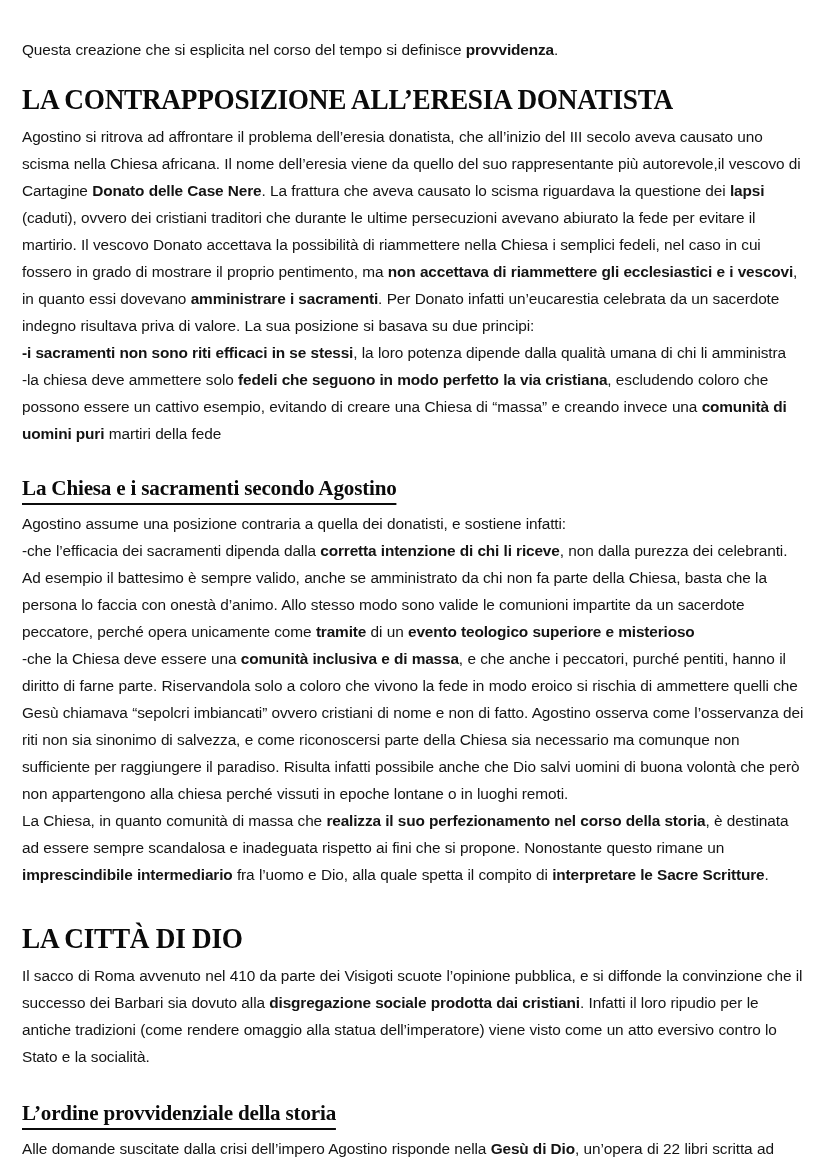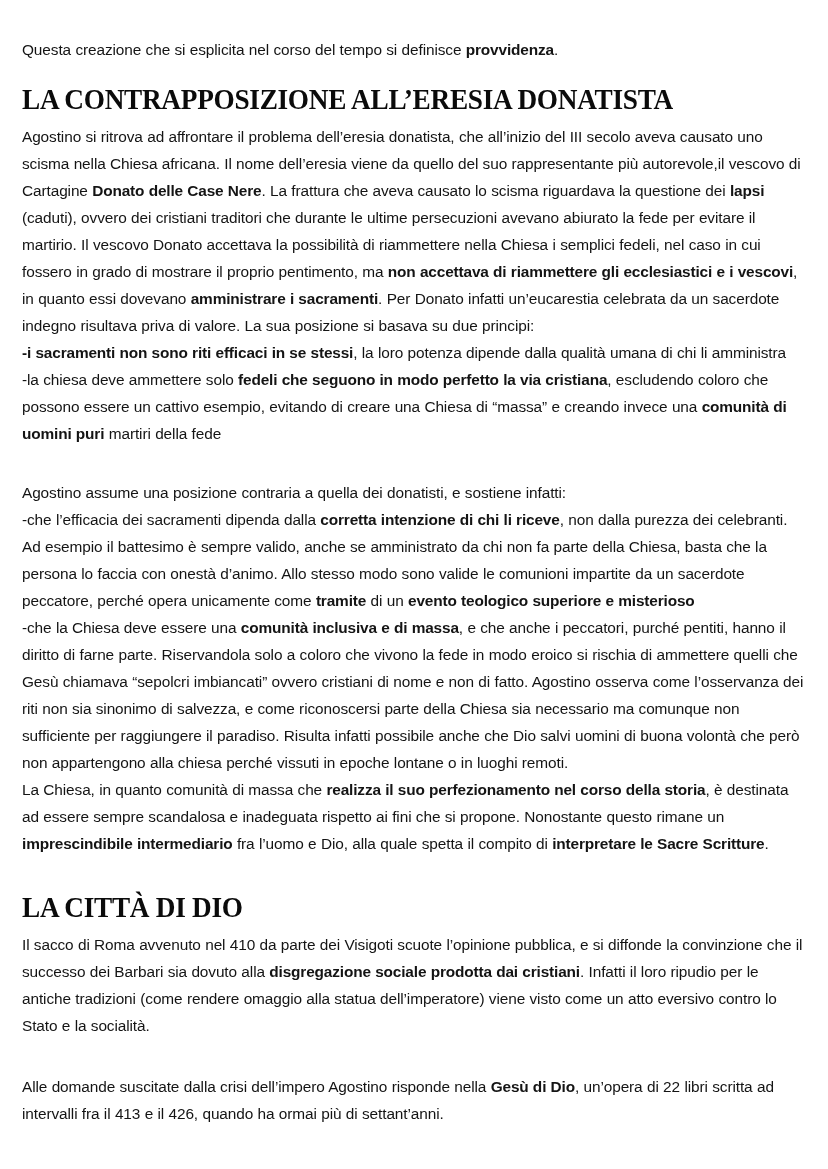--- a/index.html
+++ b/index.html
@@ -87,34 +87,40 @@
     <div class="gap-intro"></div>
 
     <h1 class="section-title">LA CONTRAPPOSIZIONE ALL’ERESIA DONATISTA</h1>
 
     <div class="gap-after-h1"></div>
 
     <p class="para"><span>Agostino si ritrova ad affrontare il problema dell’eresia donatista, che all’inizio del III secolo aveva causato uno scisma nella Chiesa africana. Il nome dell’eresia viene da quello del suo rappresentante più autorevole,il vescovo di Cartagine </span><b>Donato delle Case Nere</b><span>. La frattura che aveva causato lo scisma riguardava la questione dei </span><b>lapsi</b><span> (caduti), ovvero dei cristiani traditori che durante le ultime persecuzioni avevano abiurato la fede per evitare il martirio. Il vescovo Donato accettava la possibilità di riammettere nella Chiesa i semplici fedeli, nel caso in cui fossero in grado di mostrare il proprio pentimento, ma </span><b>non accettava di riammettere gli ecclesiastici e i vescovi</b><span>, in quanto essi dovevano </span><b>amministrare i sacramenti</b><span>. Per Donato infatti un’eucarestia celebrata da un sacerdote indegno risultava priva di valore. La sua posizione si basava su due principi:</span><br><b>-i sacramenti non sono riti efficaci in se stessi</b><span>, la loro potenza dipende dalla qualità umana di chi li amministra</span><br><span>-la chiesa deve ammettere solo </span><b>fedeli che seguono in modo perfetto la via cristiana</b><span>, escludendo coloro che possono essere un cattivo esempio, evitando di creare una Chiesa di “massa” e creando invece una </span><b>comunità di uomini puri</b><span> martiri della fede</span></p>
 
     <div class="gap-block"></div>
 
+    <div class="sub-title-wrap">
+      <h2 class="sub-title">La Chiesa e i sacramenti secondo Agostino</h2>
+    </div>
 
     <div class="gap-after-h2"></div>
 
     <p class="para"><span>Agostino assume una posizione contraria a quella dei donatisti, e sostiene infatti:</span><br><span>-che l’efficacia dei sacramenti dipenda dalla </span><b>corretta intenzione di chi li riceve</b><span>, non dalla purezza dei celebranti. Ad esempio il battesimo è sempre valido, anche se amministrato da chi non fa parte della Chiesa, basta che la persona lo faccia con onestà d’animo. Allo stesso modo sono valide le comunioni impartite da un sacerdote peccatore, perché opera unicamente come </span><b>tramite</b><span> di un </span><b>evento teologico superiore e misterioso</b><br><span>-che la Chiesa deve essere una </span><b>comunità inclusiva e di massa</b><span>, e che anche i peccatori, purché pentiti, hanno il diritto di farne parte. Riservandola solo a coloro che vivono la fede in modo eroico si rischia di ammettere quelli che Gesù chiamava “sepolcri imbiancati” ovvero cristiani di nome e non di fatto. Agostino osserva come l’osservanza dei riti non sia sinonimo di salvezza, e come riconoscersi parte della Chiesa sia necessario ma comunque non sufficiente per raggiungere il paradiso. Risulta infatti possibile anche che Dio salvi uomini di buona volontà che però non appartengono alla chiesa perché vissuti in epoche lontane o in luoghi remoti.</span><br><span>La Chiesa, in quanto comunità di massa che </span><b>realizza il suo perfezionamento nel corso della storia</b><span>, è destinata ad essere sempre scandalosa e inadeguata rispetto ai fini che si propone. Nonostante questo rimane un </span><b>imprescindibile intermediario</b><span> fra l’uomo e Dio, alla quale spetta il compito di </span><b>interpretare le Sacre Scritture</b><span>.</span></p>
 
     <div class="gap-sec2"></div>
 
     <h1 class="section-title">LA CITTÀ DI DIO</h1>
 
     <div class="gap-after-h1"></div>
 
     <p class="para"><span>Il sacco di Roma avvenuto nel 410 da parte dei Visigoti scuote l’opinione pubblica, e si diffonde la convinzione che il successo dei Barbari sia dovuto alla </span><b>disgregazione sociale prodotta dai cristiani</b><span>. Infatti il loro ripudio per le antiche tradizioni (come rendere omaggio alla statua dell’imperatore) viene visto come un atto eversivo contro lo Stato e la socialità.</span></p>
 
     <div class="gap-sec3"></div>
 
+    <div class="sub-title-wrap">
+      <h2 class="sub-title">L’ordine provvidenziale della storia</h2>
+    </div>
 
     <div class="gap-after-h2"></div>
 
     <p class="para"><span>Alle domande suscitate dalla crisi dell’impero Agostino risponde nella </span><b>Gesù di Dio</b><span>, un’opera di 22 libri scritta ad intervalli fra il 413 e il 426, quando ha ormai più di settant’anni.</span><br></p>
 
   </div>
 </div>
 
 </body></html>

